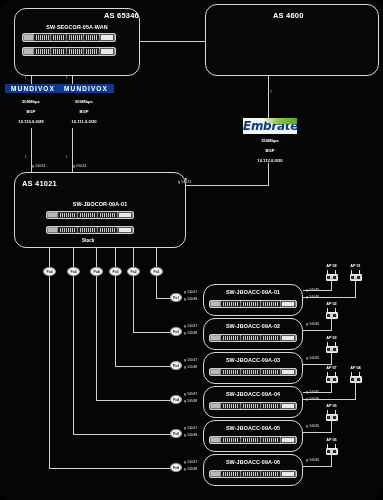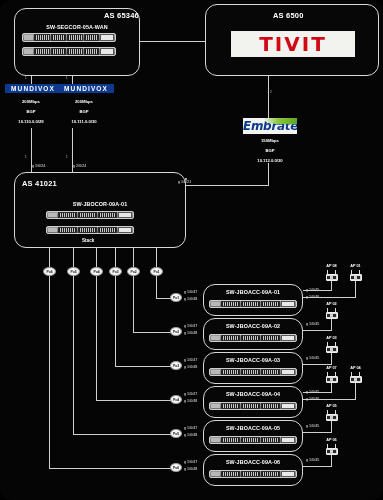--- a/index.html
+++ b/index.html
@@ -260,22 +260,21 @@
       <div class="port-bank"></div>
       <div class="port-bank"></div>
       <div class="port-bank"></div>
       <div class="port-bank"></div>
       <div class="sw-right"></div>
     </div>
   </div>
 
   <div class="as-box" style="left:205px; top:4px; width:174px; height:72px;">
   </div>
-  <div class="as-label" style="left:273px; top:11px;">AS 6500</div>
-  <div class="logo-tivit" style="left:231px; top:31px; width:124px; height:26px;">TIVIT</div>
+  <div class="as-label" style="left:273px; top:11px;">AS 4600</div>
 
   <div class="ln lnh" style="left:140px; top:41px; width:65px;"></div>
 
   <div class="tiny-num" style="left:25px; top:76px;">1</div>
   <div class="tiny-num" style="left:66px; top:76px;">1</div>
 
   <div class="ln lnv" style="left:31px; top:76px; height:12px;"></div>
   <div class="ln lnv" style="left:72px; top:76px; height:12px;"></div>
 
   <div class="logo-mundivox" style="left:5px; top:84px; width:52px;">MUNDIVOX</div>

